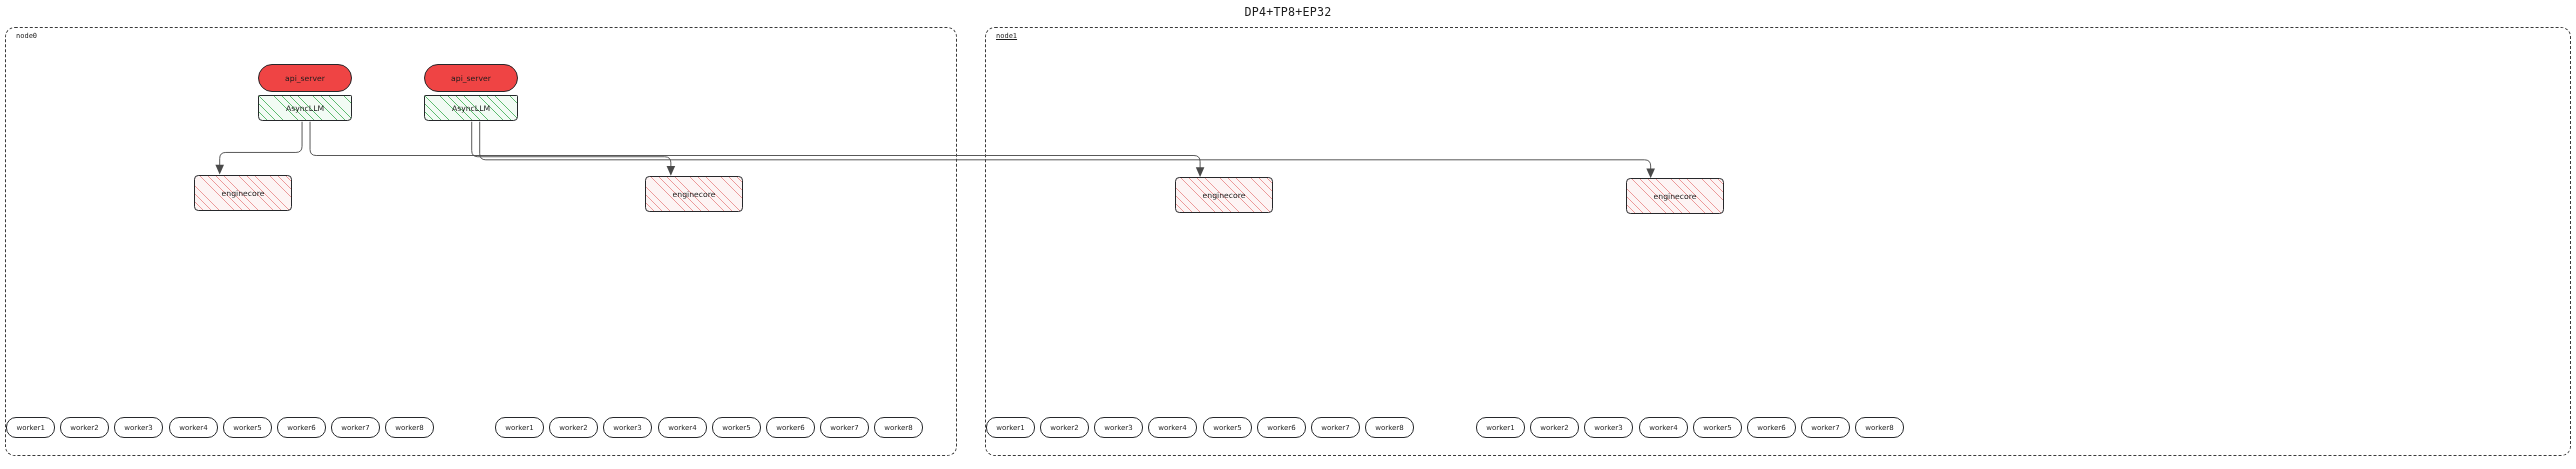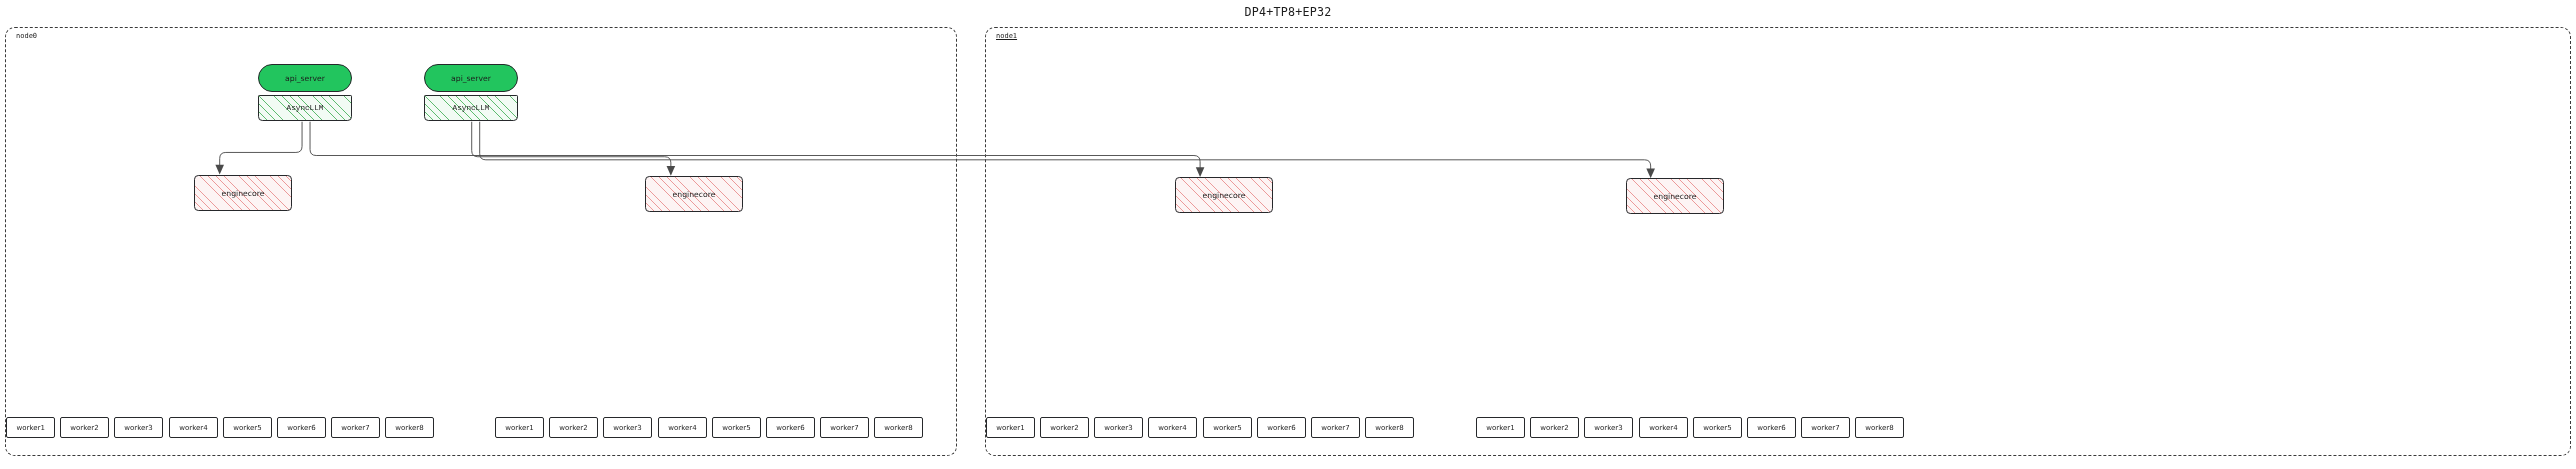--- a/index.html
+++ b/index.html
@@ -35,34 +35,33 @@
 
   
   .gbox{
     position:absolute;box-sizing:border-box;
     border:1px solid #26282b;
     border-radius:4.3px;
     display:flex;align-items:center;justify-content:center;
     font-size:7.7px;color:#1d1d1d;white-space:pre;
     background:#ffffff;
   }
-  .gbox.small{font-size:7px;border-radius:2px;}
+  .gbox.small{font-size:7px;border-radius:10px;}
 
   .gbox.api{
-    background:#22c55e;
+    background:#ef4444;
     border-bottom-left-radius:1.2px;border-bottom-right-radius:1.2px;border-radius:14px;
   }
   .gbox.async{
     border-top-left-radius:1.2px;border-top-right-radius:1.2px;
     background-color:#f2fbf4;
     background-image:repeating-linear-gradient(
       45deg,
       rgba(67,176,87,.85) 0px, rgba(67,176,87,.85) 0.6px,
       rgba(0,0,0,0) 0.6px, rgba(0,0,0,0) 5.5px);
-    font-family:Liberation Mono, monospace;
   }
   .gbox.engine{
     background-color:#fdf4f4;
     background-image:repeating-linear-gradient(
       45deg,
       rgba(233,138,138,.85) 0px, rgba(233,138,138,.85) 0.6px,
       rgba(0,0,0,0) 0.6px, rgba(0,0,0,0) 5.5px);
     margin-left:24px;
   }
   .gbox.worker{background:#ffffff;}

